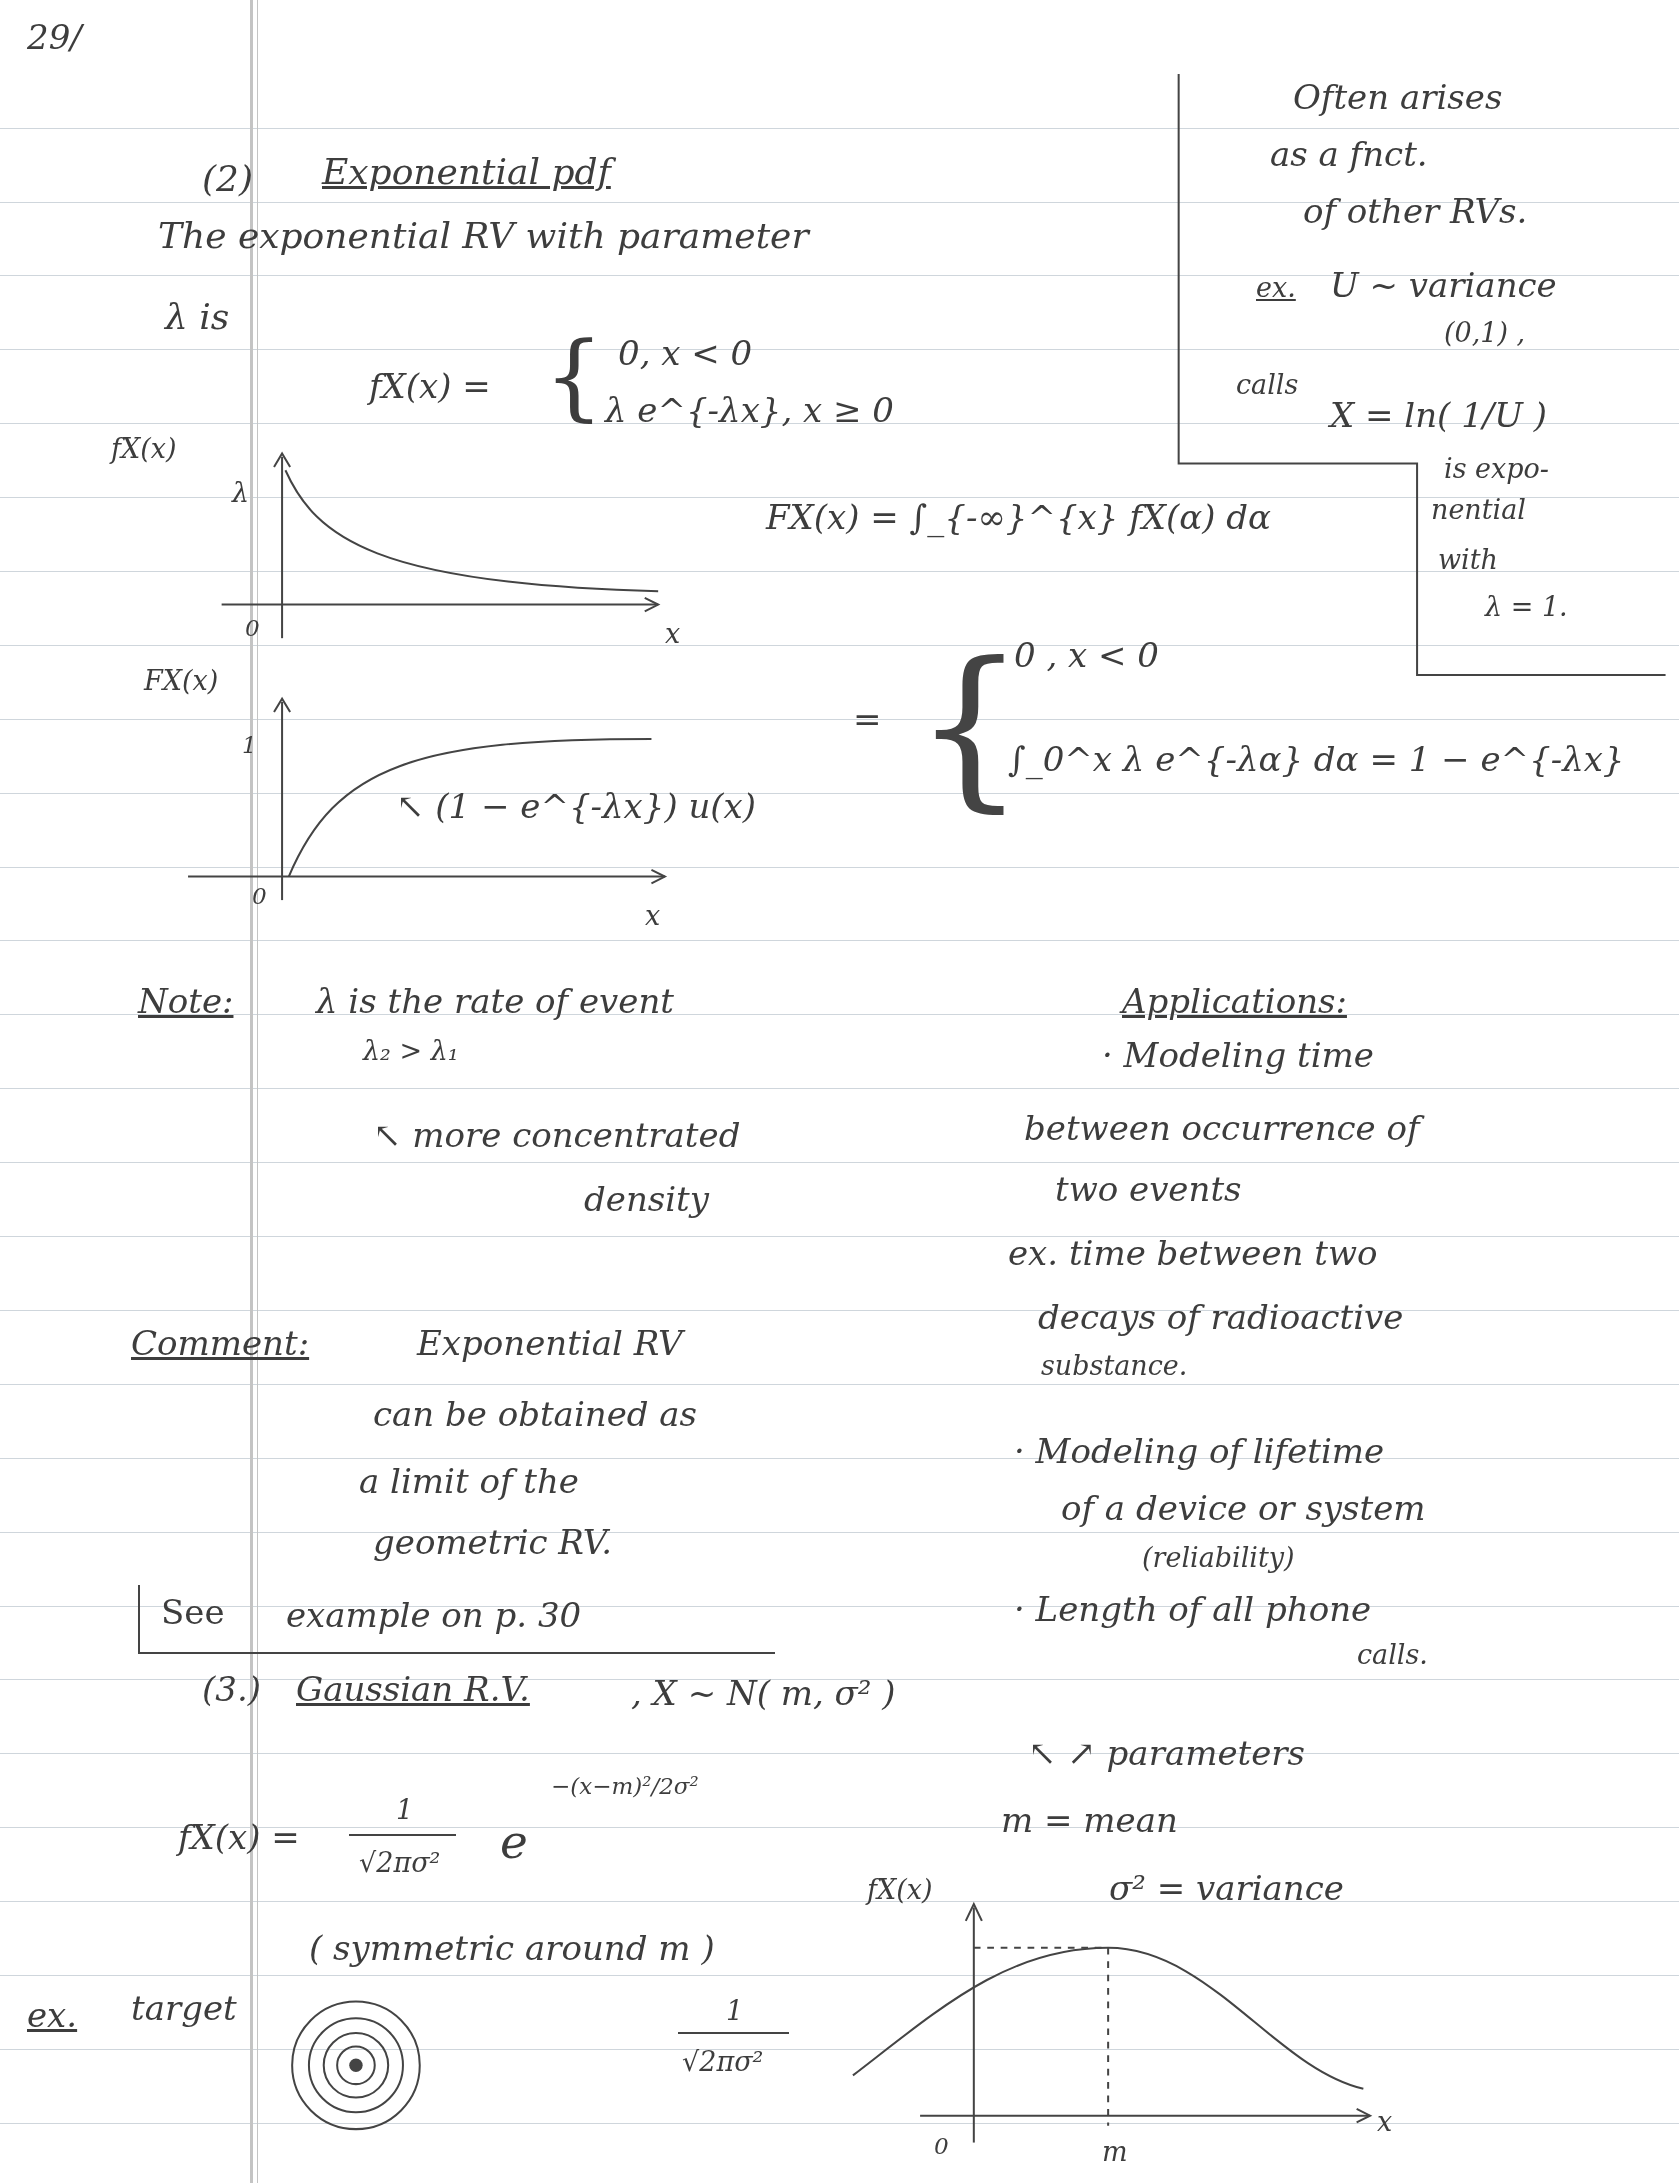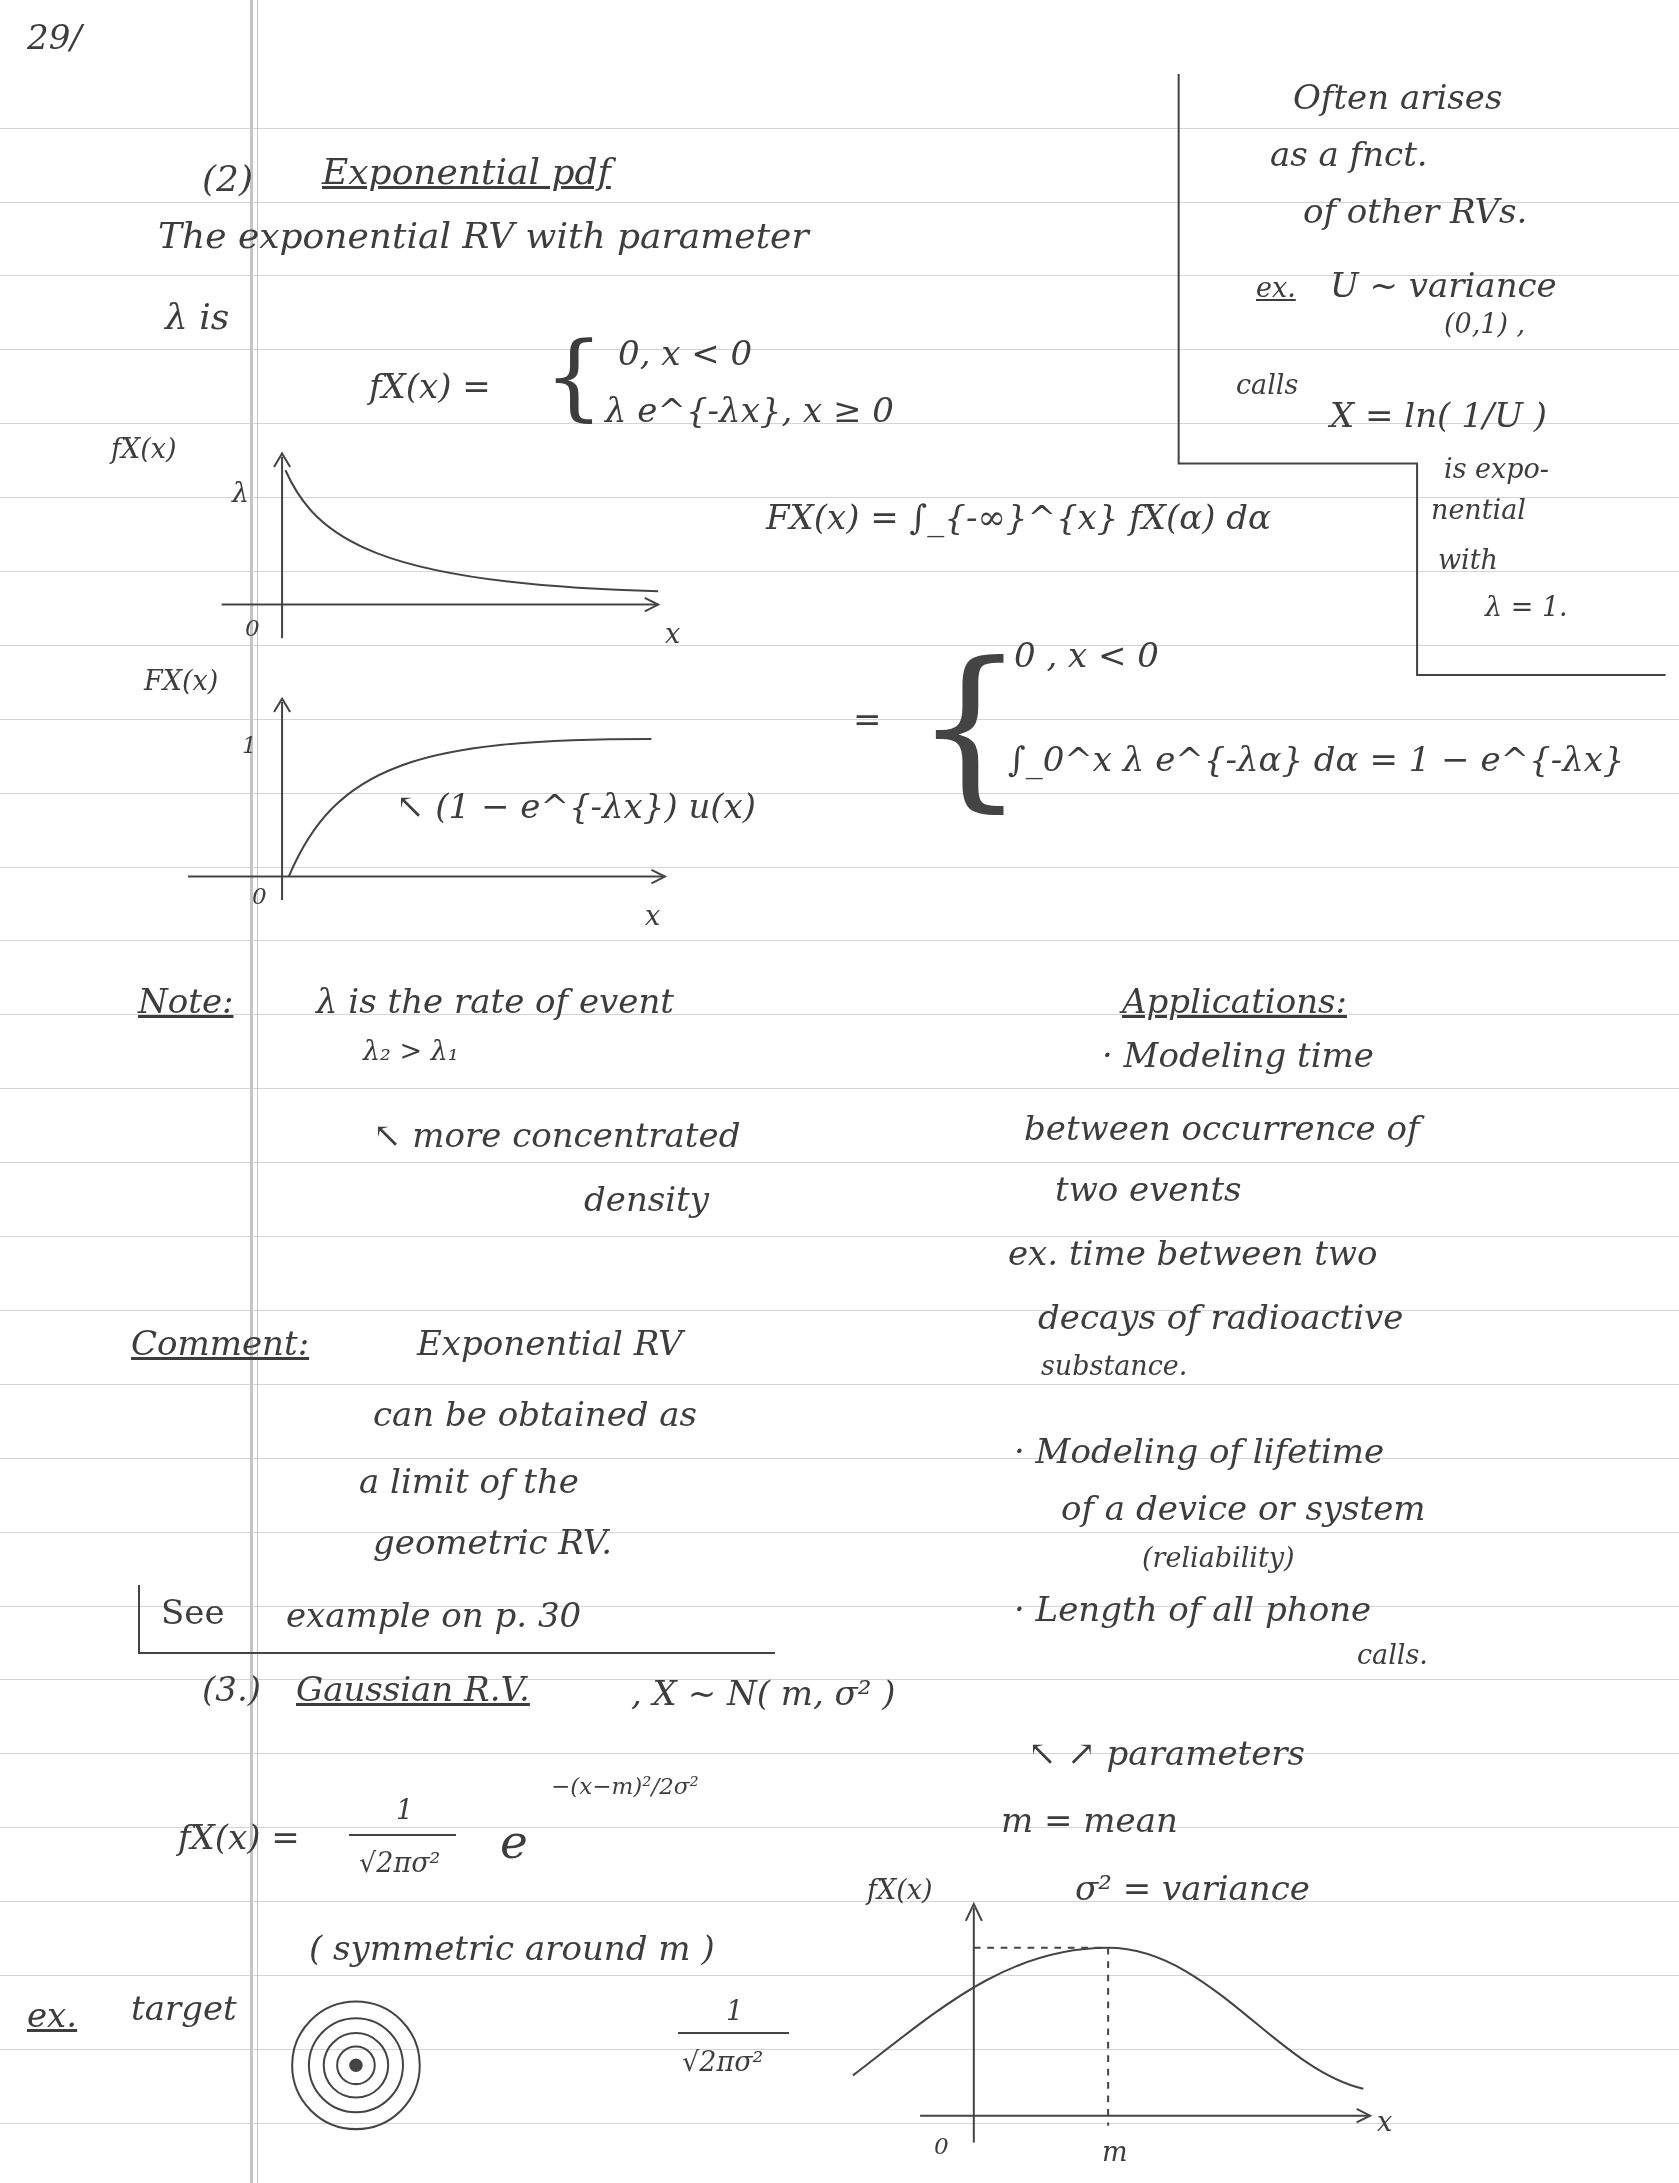--- a/index.html
+++ b/index.html
@@ -66,21 +66,21 @@
 <div class="txt m" style="left:605px;top:390px">λ e^{-λx},  x ≥ 0</div>
 
 <svg style="left:0;top:0;width:1679px;height:2183px" viewBox="0 0 2500 3250" width="1679" height="2183">
   <polyline points="1755,110 1755,690 2110,690 2110,1005 2480,1005"></polyline>
 </svg>
 <div class="txt m" style="left:1293px;top:77px">Often arises</div>
 <div class="txt m" style="left:1270px;top:134px">as a fnct.</div>
 <div class="txt m" style="left:1303px;top:191px">of other RVs.</div>
 <div class="txt s u" style="left:1256px;top:272px">ex.</div>
 <div class="txt m" style="left:1330px;top:265px">U ~ variance</div>
-<div class="txt s" style="left:1444px;top:308px">(0,1) ,</div>
+<div class="txt s" style="left:1444px;top:317px">(0,1) ,</div>
 <div class="txt s" style="left:1236px;top:369px">calls</div>
 <div class="txt m" style="left:1330px;top:395px">X = ln( 1/U )</div>
 <div class="txt s" style="left:1444px;top:453px">is expo-</div>
 <div class="txt s" style="left:1431px;top:494px">nential</div>
 <div class="txt s" style="left:1438px;top:544px">with</div>
 <div class="txt s" style="left:1485px;top:591px">λ = 1.</div>
 
 <div class="txt s" style="left:111px;top:433px">fX(x)</div>
 <div class="txt s" style="left:232px;top:477px">λ</div>
 <div class="txt xs" style="left:245px;top:615px">0</div>
@@ -142,21 +142,21 @@
 
 <div class="box" style="left:138px;top:1585px;width:635px;height:67px;border-top:none;border-right:none;"></div>
 <div class="txt m" style="left:161px;top:1592px;font-style:normal">See</div>
 <div class="txt m" style="left:286px;top:1595px">example on p. 30</div>
 
 <div class="txt m" style="left:202px;top:1669px">(3.)</div>
 <div class="txt m u" style="left:296px;top:1669px">Gaussian R.V.</div>
 <div class="txt m" style="left:631px;top:1673px">,   X ~ N( m, σ² )</div>
 <div class="txt m" style="left:1028px;top:1733px">↖ ↗ parameters</div>
 <div class="txt m" style="left:1001px;top:1800px">m = mean</div>
-<div class="txt m" style="left:1075px;top:1868px">σ² = variance</div>
+<div class="txt m" style="left:1109px;top:1868px">σ² = variance</div>
 
 <div class="txt m" style="left:178px;top:1817px">fX(x) =</div>
 <div class="txt s" style="left:396px;top:1794px">1</div>
 <div style="position:absolute;left:349px;top:1834px;width:107px;height:2px;background:#444"></div>
 <div class="txt s" style="left:359px;top:1847px">√2πσ²</div>
 <div class="txt" style="left:500px;top:1814px;font-size:47px">e</div>
 <div class="txt xs" style="left:551px;top:1773px">−(x−m)²/2σ²</div>
 
 <div class="txt m" style="left:309px;top:1928px">( symmetric around m )</div>
 

